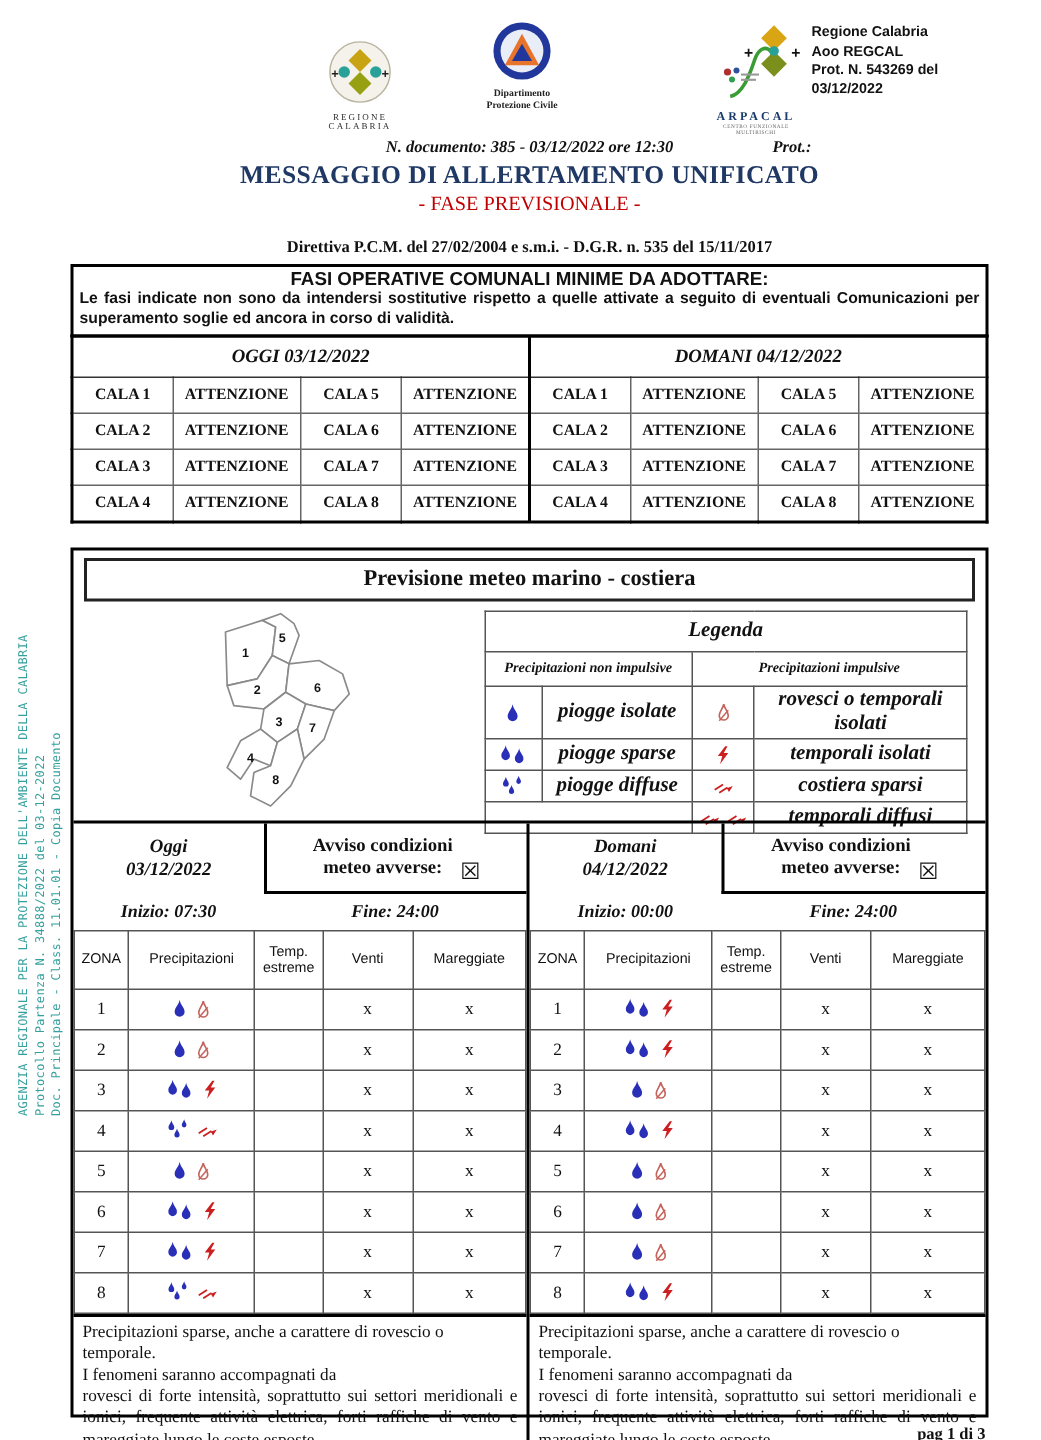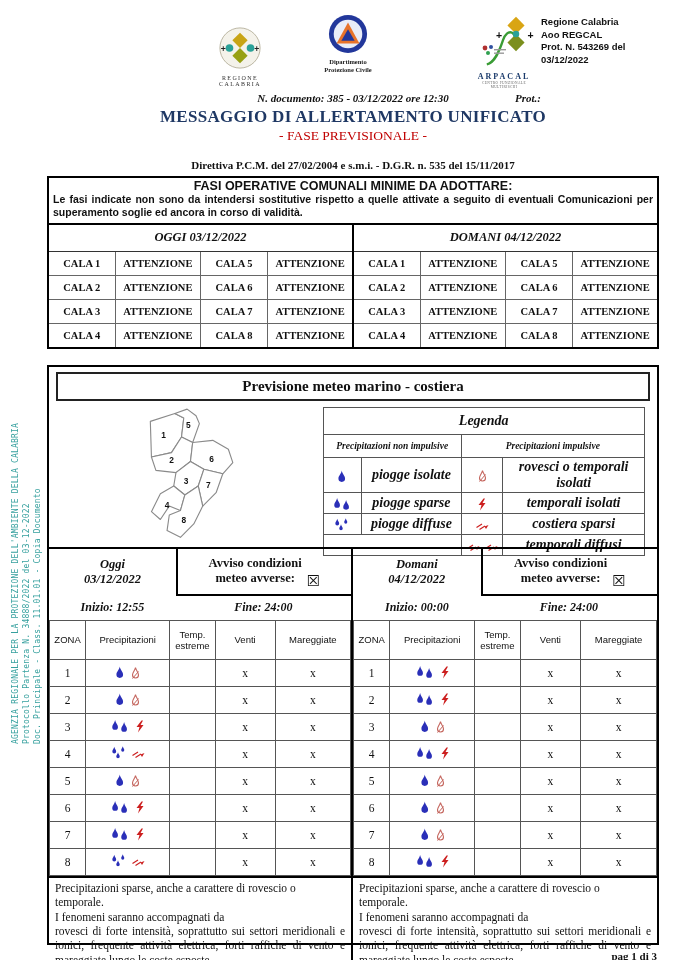--- a/index.html
+++ b/index.html
@@ -317,21 +317,21 @@
           <div class="frA">
             <div class="day">Oggi
 03/12/2022</div>
             <div class="avviso">
               <span class="tx">Avviso condizioni
 meteo avverse:</span>
               <span class="chk">☒</span>
             </div>
           </div>
           <div class="frB">
-            <div class="iz">Inizio: 12:55</div>
+            <div class="iz">Inizio: 07:30</div>
             <div class="fz">Fine: 24:00</div>
           </div>
           <table class="ztable">
             <colgroup>
                 <col style="width:12%">
                 <col style="width:28%">
                 <col style="width:15%">
                 <col style="width:20%">
                 <col style="width:25%">
               </colgroup>

